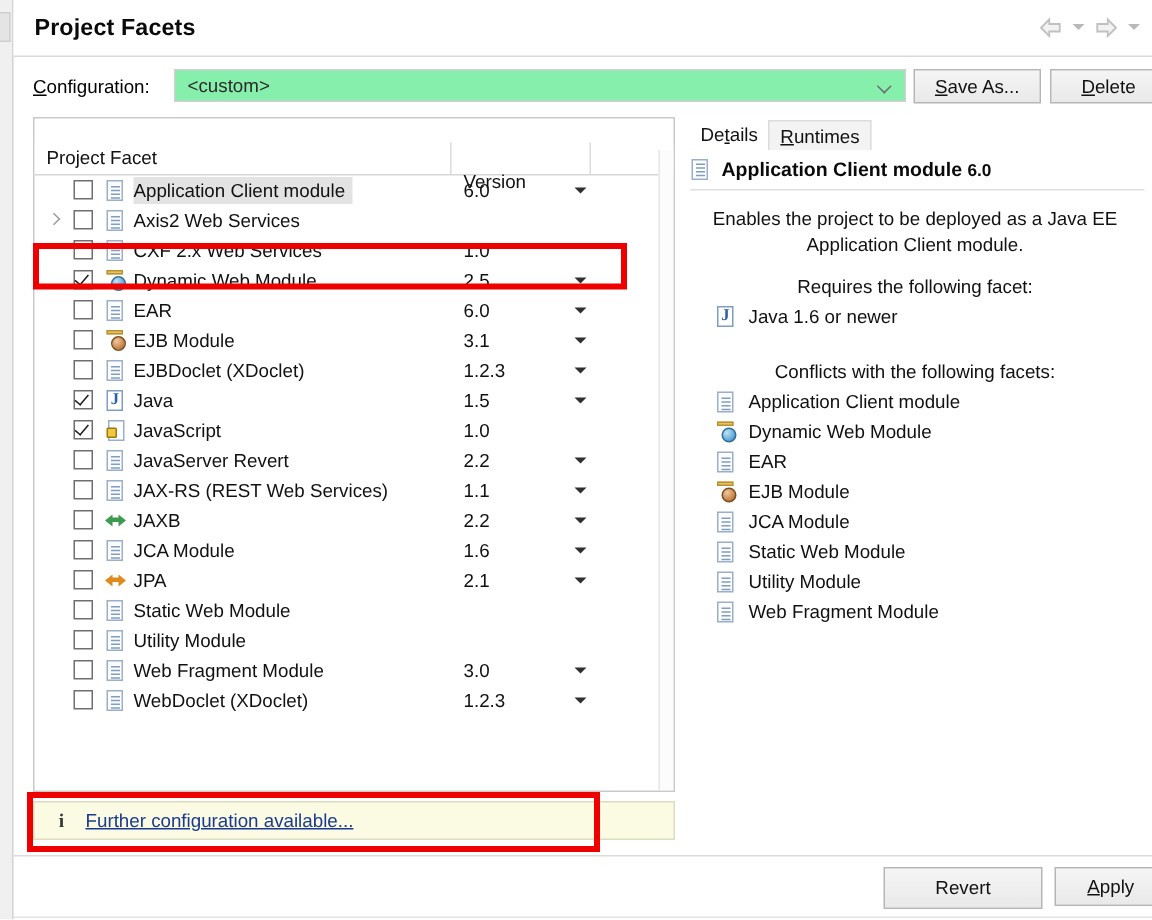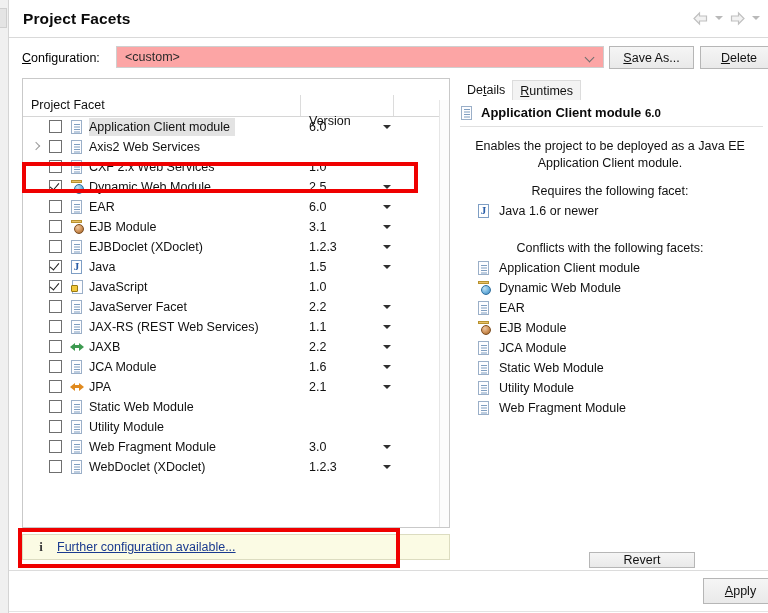--- a/index.html
+++ b/index.html
@@ -23,21 +23,21 @@
 
   .navbtns{position:absolute;right:6px;top:8px;display:flex;align-items:center;gap:1px;}
   .nav-arrow{width:22px;height:20px;display:flex;align-items:center;justify-content:center;}
   .nav-caret{width:13px;height:20px;display:flex;align-items:center;justify-content:center;}
   .caret-glyph{width:0;height:0;border-left:4px solid transparent;border-right:4px solid transparent;border-top:4px solid #b9b9b9;}
 
   
   .cfg-label{position:absolute;left:22px;top:51px;font-size:12.5px;color:#000;}
   .cfg-label u{text-decoration:underline;}
   .cfg-combo{position:absolute;left:116px;top:46px;width:488px;height:22px;
-    background:#fca5a5;border:1px solid #cfcfcf;box-sizing:border-box;}
+    background:#86efac;border:1px solid #cfcfcf;box-sizing:border-box;}
   .cfg-combo .val{position:absolute;left:8px;top:3px;font-size:12.5px;color:#2b2b2b;}
   .cfg-combo .chev{position:absolute;right:8px;top:7px;width:9px;height:9px;}
   .cfg-combo .chev::before{content:"";position:absolute;left:0;top:0;width:6px;height:6px;
     border-left:1.3px solid #6e6e6e;border-bottom:1.3px solid #6e6e6e;transform:rotate(-45deg);}
 
   .btn{
     background:linear-gradient(180deg,#f5f5f5 0%,#e9e9e9 100%);
     border:1px solid #b6b6b6;box-sizing:border-box;
     font-family:"Liberation Sans", sans-serif;font-size:12.5px;color:#111;
     display:flex;align-items:center;justify-content:center;
@@ -132,21 +132,21 @@
 
   
   .infobar{position:absolute;left:22px;top:534px;width:428px;height:26px;
     background:#fbfbe4;border:1px solid #dcdcc0;box-sizing:border-box;display:flex;align-items:center;}
   .info-i{margin-left:12px;width:12px;text-align:center;font-family:"Liberation Serif",serif;
     font-weight:bold;font-style:normal;font-size:13px;color:#3a3a3a;}
   .info-link{margin-left:10px;font-size:12.5px;color:#1a3a8f;text-decoration:underline;}
 
   
   .bottom-rule{position:absolute;left:9px;top:570px;width:759px;height:1px;background:#dcdcdc;}
-  .btn-revert{position:absolute;left:589px;top:552px;width:106px;height:16px;}
+  .btn-revert{position:absolute;left:589px;top:578px;width:106px;height:28px;}
   .btn-apply{position:absolute;left:703px;top:578px;width:75px;height:26px;}
   .bottom-rule2{position:absolute;left:9px;top:611px;width:759px;height:1px;background:#e4e4e4;}
 
   
   .anno{position:absolute;border:4px solid #ef0000;box-sizing:border-box;pointer-events:none;}
   .anno-row{left:22px;top:162px;width:396px;height:31px;}
   .anno-info{left:18px;top:528px;width:382px;height:40px;}
 </style>
 </head>
 <body>
@@ -284,21 +284,21 @@
             </span>
           </span>
           <span class="namecell">JavaScript</span>
           <span class="vercell">1.0</span>
         </div>
         <div class="row">
           <span class="cb"></span>
           <span class="ficon">
             <span class="ic-doc"></span>
           </span>
-          <span class="namecell">JavaServer Facet</span>
+          <span class="namecell">JavaServer Revert</span>
           <span class="vercell">2.2</span>
           <span class="verarrow"></span>
         </div>
         <div class="row">
           <span class="cb"></span>
           <span class="ficon">
             <span class="ic-doc"></span>
           </span>
           <span class="namecell">JAX-RS (REST Web Services)</span>
           <span class="vercell">1.1</span>

